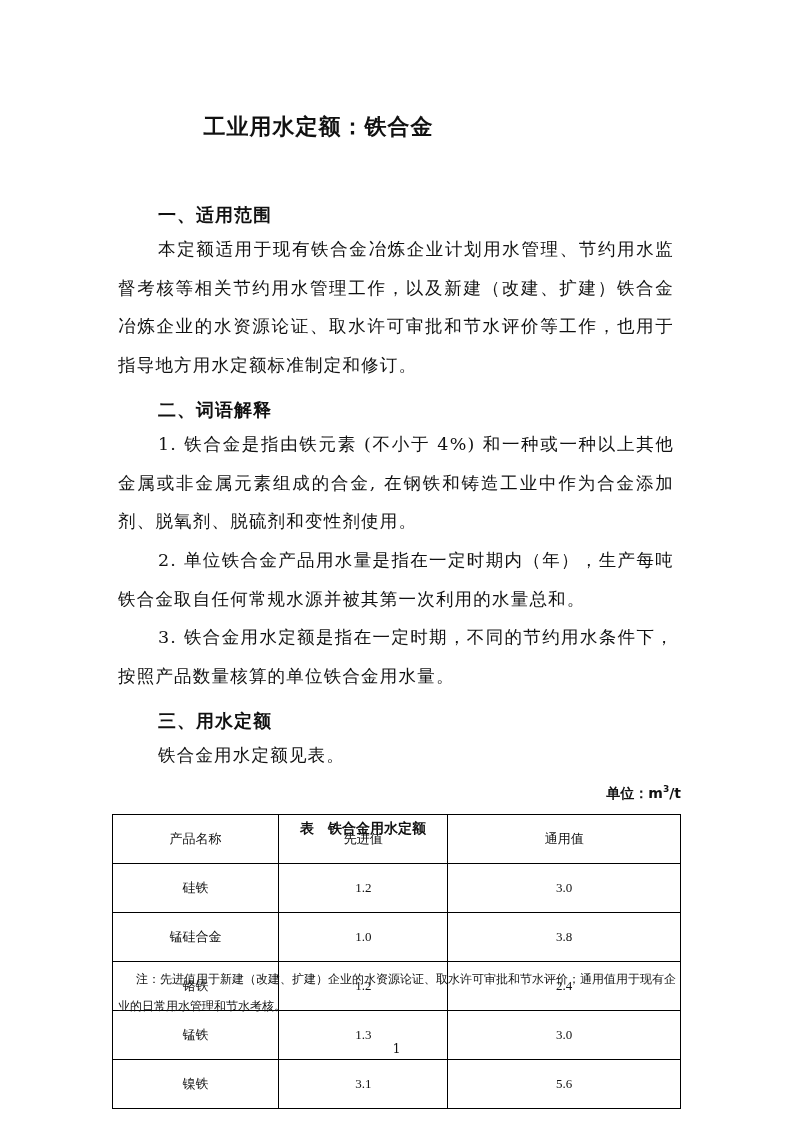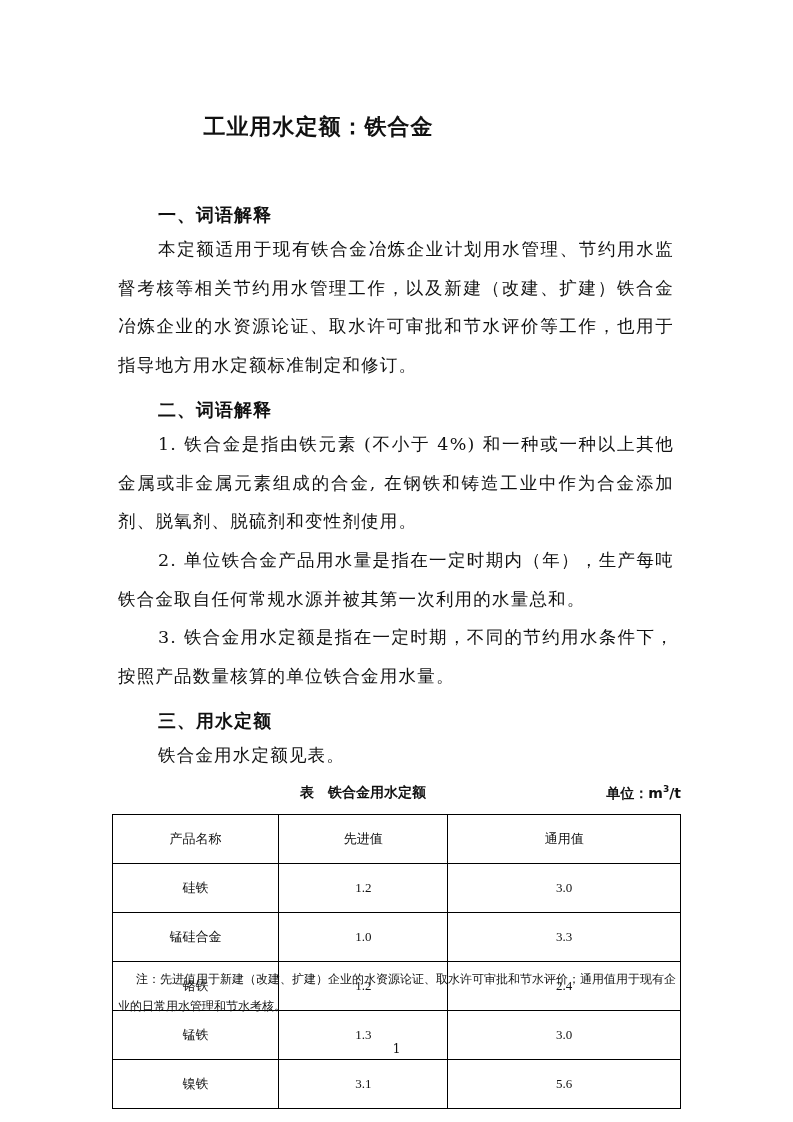--- a/index.html
+++ b/index.html
@@ -2,36 +2,36 @@
 <html><head>
 <meta charset="utf-8">
 <style>
   html, body { margin:0; padding:0; background:#ffffff; }
   body { width:793px; height:1122px; position:relative; overflow:hidden; color:#111;
          font-family: "DejaVu Serif", "Liberation Serif", serif; }
   .title { position:absolute; top:112px; left:0; width:637px; text-align:center;
            font-family:"DejaVu Sans","Liberation Sans",sans-serif; font-weight:bold; font-size:22px; letter-spacing:1px; }
   .h { position:absolute; left:158px; font-family:"DejaVu Sans","Liberation Sans",sans-serif; font-weight:bold; font-size:18px; letter-spacing:1px; }
   .para { position:absolute; left:118px; width:556px; font-size:17.5px; line-height:38.5px; text-align:justify; text-indent:40px; letter-spacing:1.2px; }
-  .caption { position:absolute; top:784px; left:300px; font-family:"DejaVu Sans","Liberation Sans",sans-serif; font-weight:bold; font-size:14px; }
+  .caption { position:absolute; top:820px; left:300px; font-family:"DejaVu Sans","Liberation Sans",sans-serif; font-weight:bold; font-size:14px; }
   .unit { position:absolute; top:784px; right:112px; font-family:"DejaVu Sans","Liberation Sans",sans-serif; font-weight:bold; font-size:14px; }
   .unit sup { font-size:9px; }
   table { position:absolute; top:814px; left:112px; width:569px; border-collapse:collapse; font-size:13px; font-family:"Liberation Serif","DejaVu Serif",serif; }
   td, th { border:1px solid #000; height:24px; padding:12px; text-align:center; font-weight:normal; }
   th { font-size:13px; }
   .c1 { width:163px; } .c2 { width:166px; } .c3 { width:240px; }
   .note { position:absolute; top:966px; left:118px; width:560px; font-size:12px; line-height:27px; text-indent:18px; }
   .pagenum { position:absolute; top:1042px; left:0; width:793px; text-align:center; font-size:12px; }
 </style>
 </head>
 <body>
 
 <div class="title">工业用水定额：铁合金</div>
 
-<div class="h" style="top:203px;">一、词语解释</div>
+<div class="h" style="top:203px;">一、适用范围</div>
 <div class="para" style="top:230px;">本定额适用于现有铁合金冶炼企业计划用水管理、节约用水监督考核等相关节约用水管理工作，以及新建（改建、扩建）铁合金冶炼企业的水资源论证、取水许可审批和节水评价等工作，也用于指导地方用水定额标准制定和修订。</div>
 
 <div class="h" style="top:398px;">二、词语解释</div>
 <div class="para" style="top:425px;">1. 铁合金是指由铁元素 (不小于  4%) 和一种或一种以上其他金属或非金属元素组成的合金, 在钢铁和铸造工业中作为合金添加剂、脱氧剂、脱硫剂和变性剂使用。</div>
 <div class="para" style="top:541px;">2. 单位铁合金产品用水量是指在一定时期内（年），生产每吨铁合金取自任何常规水源并被其第一次利用的水量总和。</div>
 <div class="para" style="top:618px;">3. 铁合金用水定额是指在一定时期，不同的节约用水条件下，按照产品数量核算的单位铁合金用水量。</div>
 
 <div class="h" style="top:709px;">三、用水定额</div>
 <div class="para" style="top:736px;">铁合金用水定额见表。</div>
 
@@ -46,21 +46,21 @@
     <th class="c3">通用值</th>
   </tr>
   <tr>
     <td>硅铁</td>
     <td>1.2</td>
     <td>3.0</td>
   </tr>
   <tr>
     <td>锰硅合金</td>
     <td>1.0</td>
-    <td>3.3</td>
+    <td>3.8</td>
   </tr>
   <tr>
     <td>铬铁</td>
     <td>1.2</td>
     <td>2.4</td>
   </tr>
   <tr>
     <td>锰铁</td>
     <td>1.3</td>
     <td>3.0</td>

